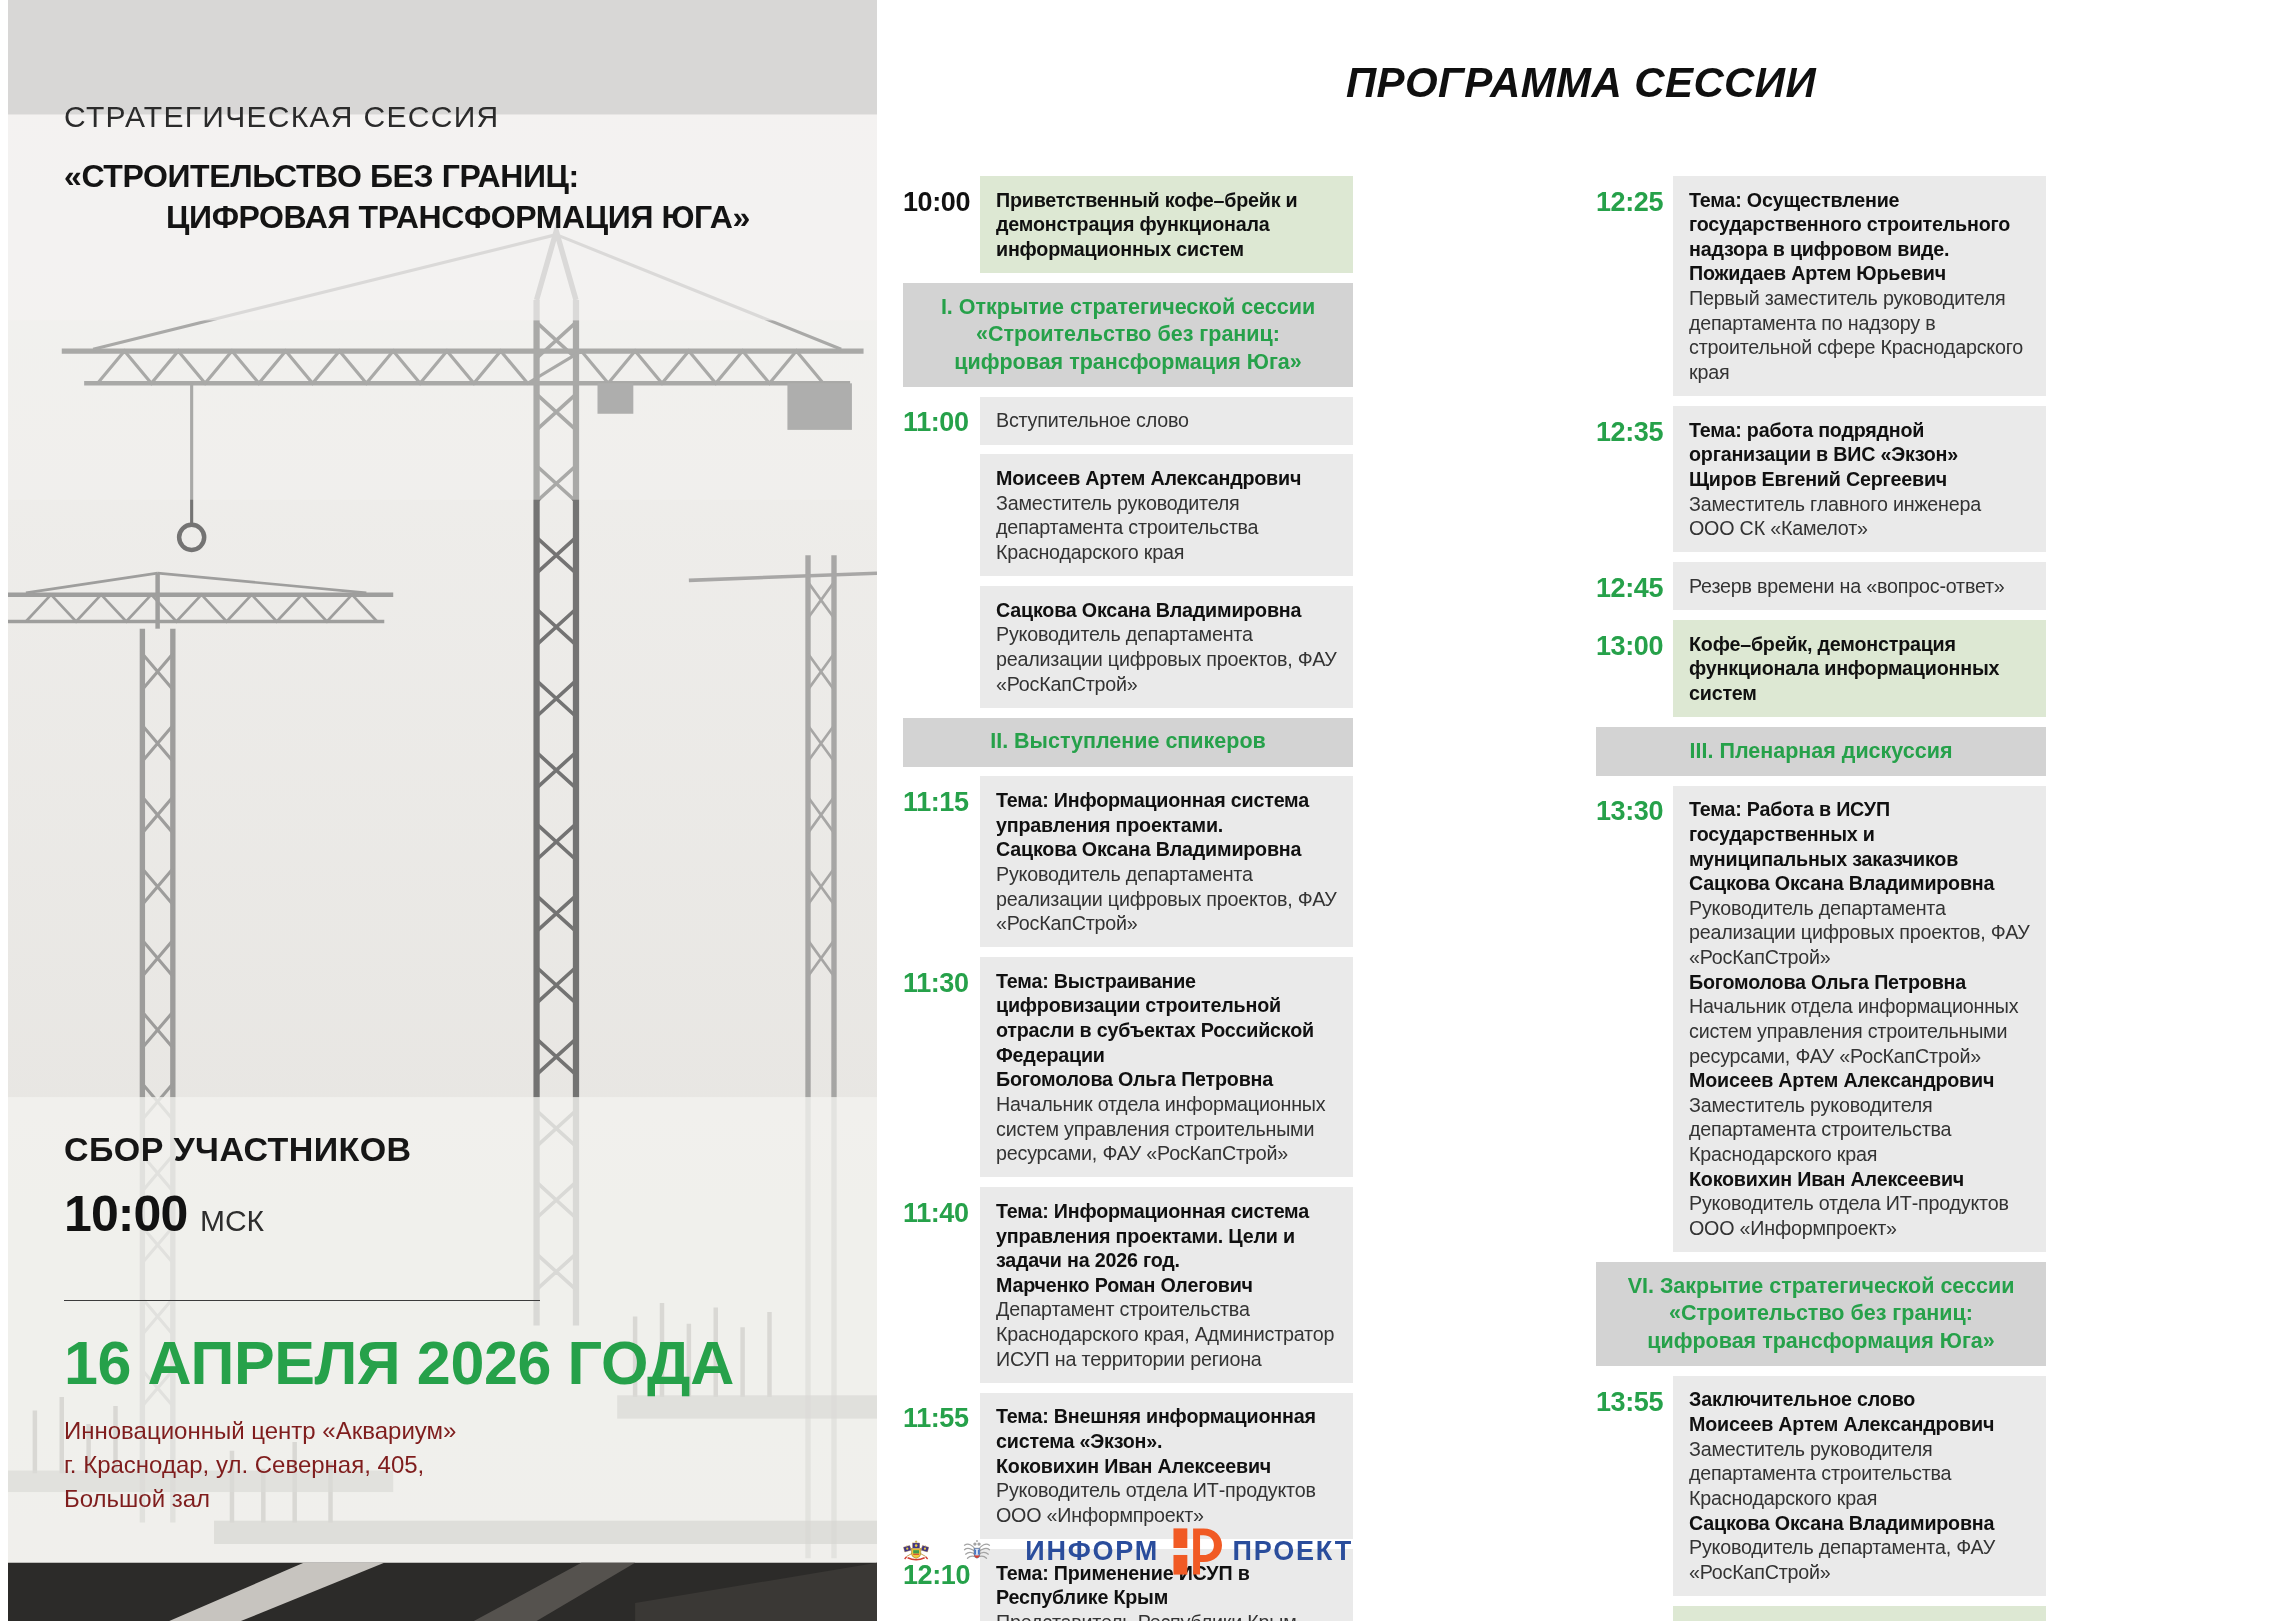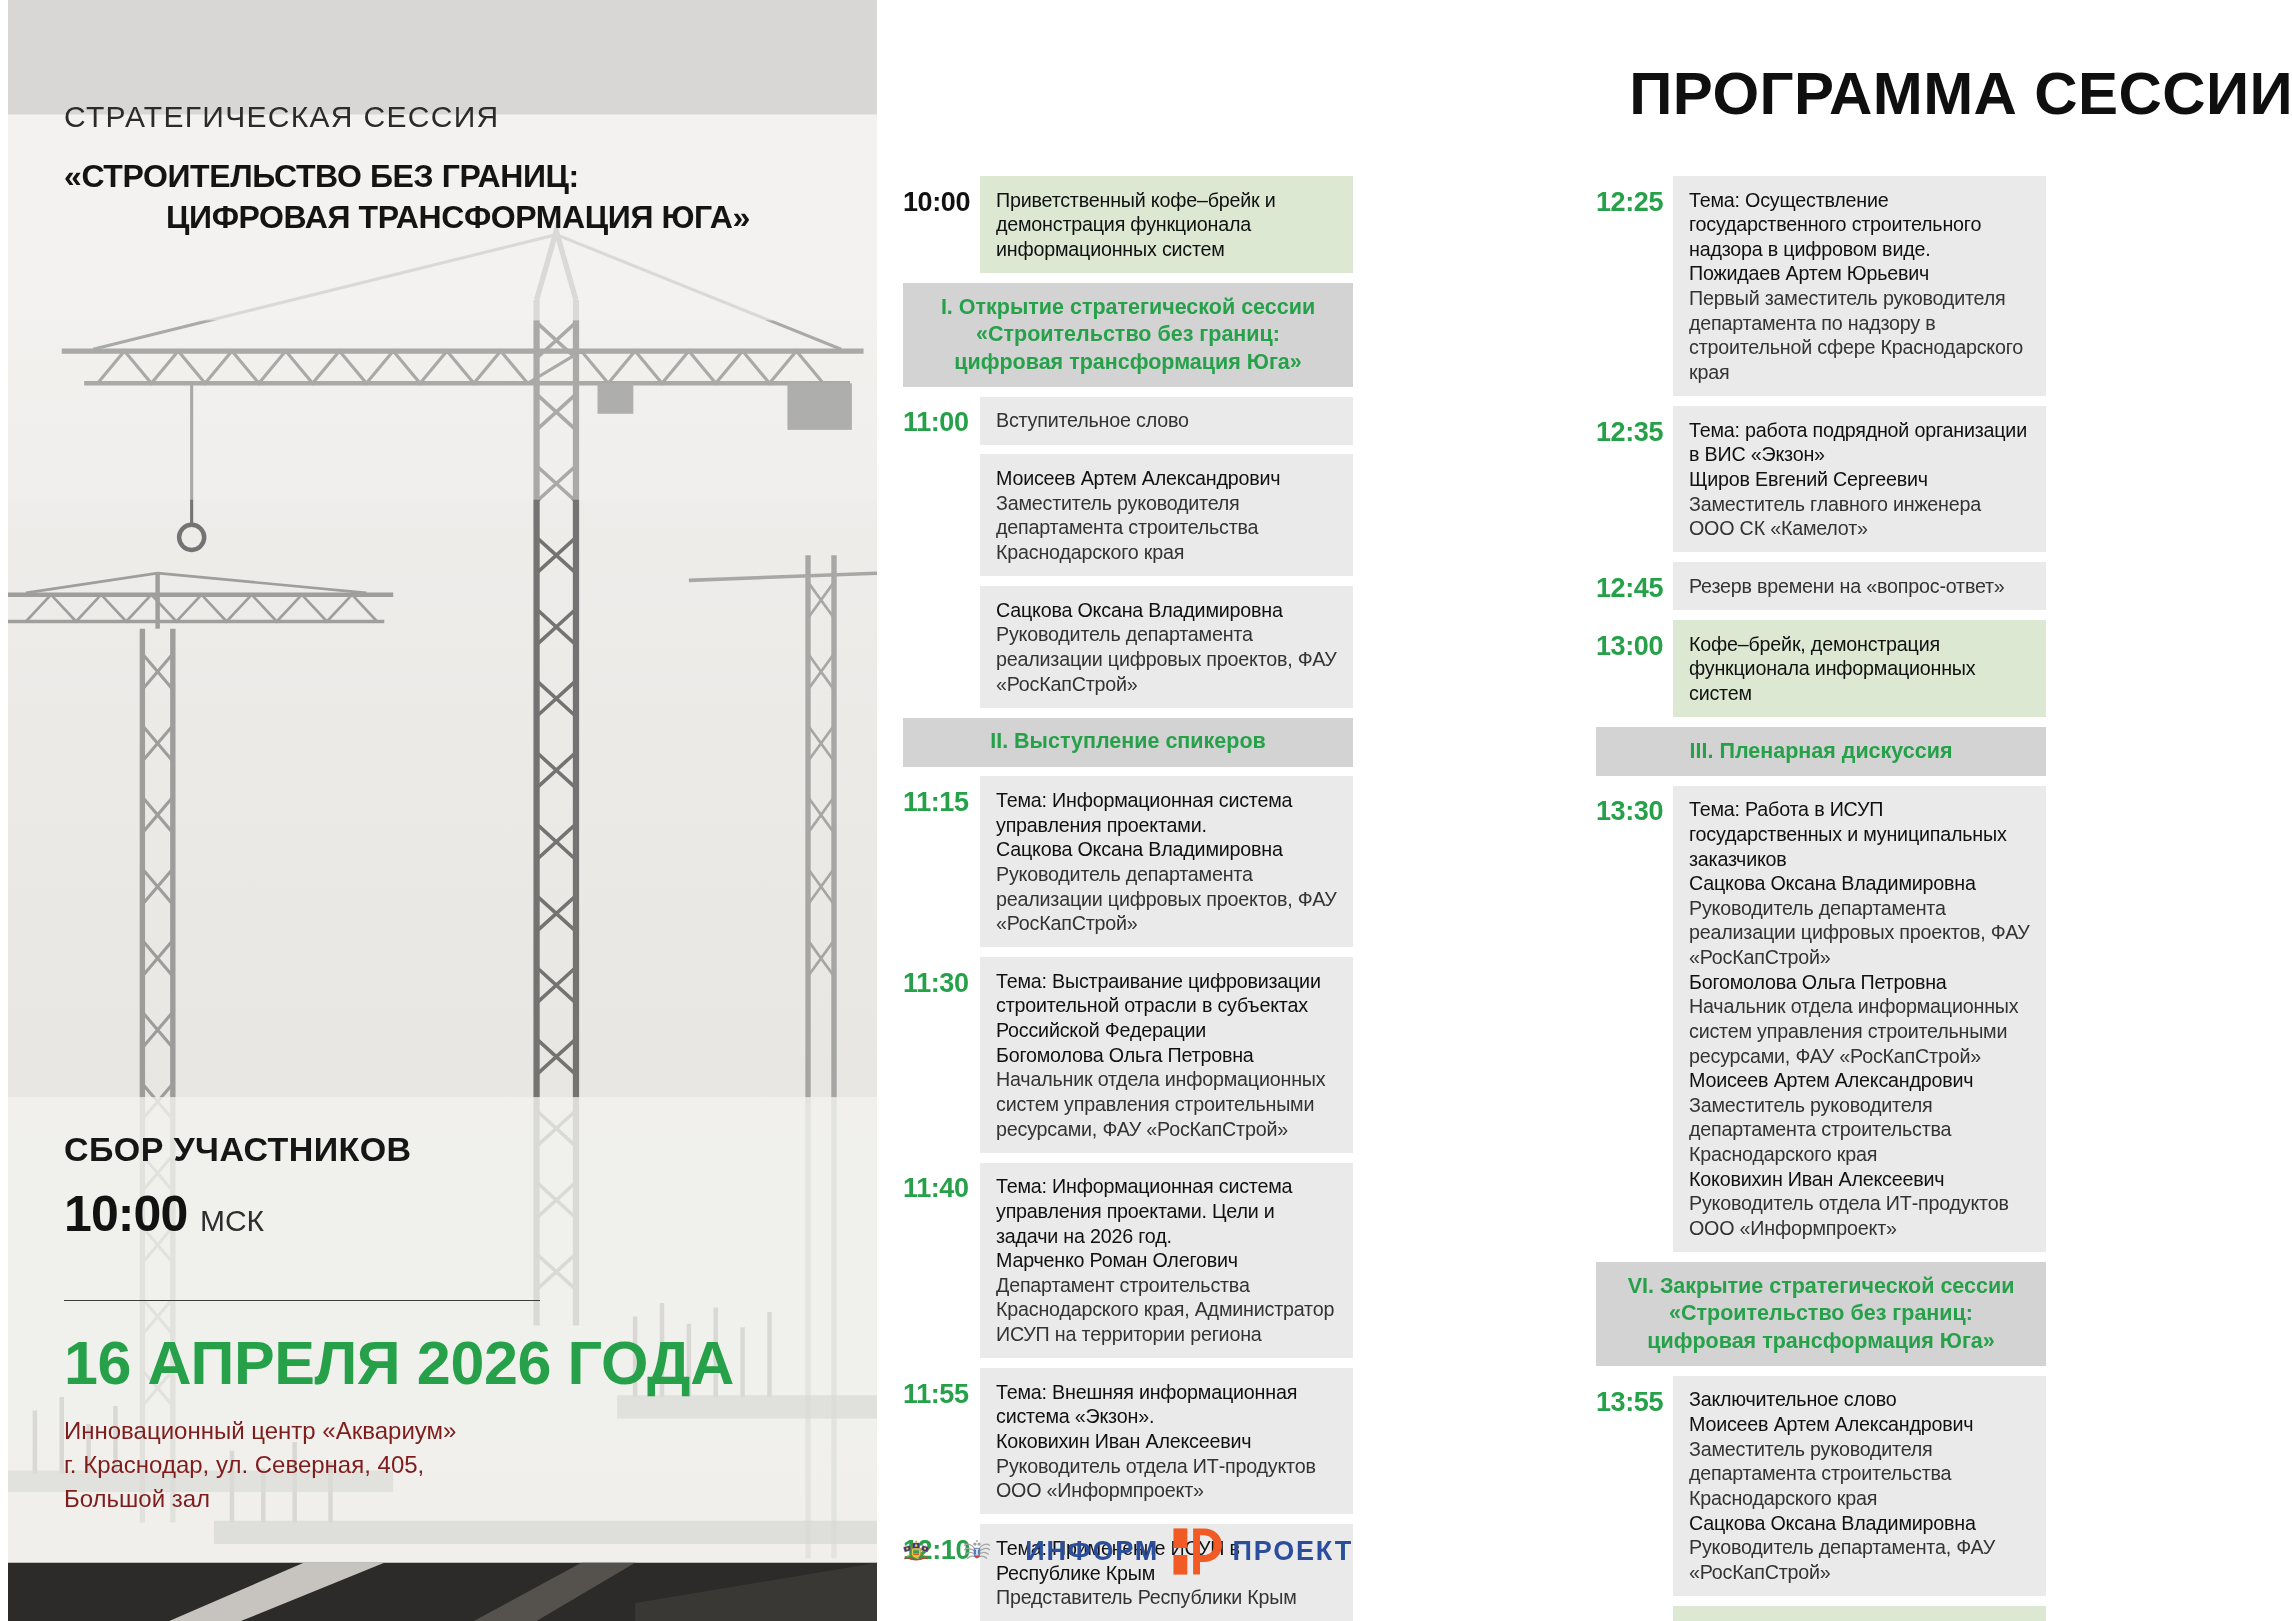--- a/index.html
+++ b/index.html
@@ -16,35 +16,35 @@
   .left-bottom{position:absolute;left:56px;top:1130px;width:770px;}
   .gather-label{font-size:34px;font-weight:700;letter-spacing:0.4px;color:#161616;}
   .gather-time-row{margin-top:16px;display:flex;align-items:baseline;}
   .gather-time{font-size:50px;font-weight:800;letter-spacing:-0.9px;color:#121212;}
   .gather-tz{font-size:30px;font-weight:300;margin-left:12.5px;color:#2d2d2d;}
   .divider{margin-top:57px;width:476px;border-top:1.8px solid #3c3c3c;}
   .date{margin-top:27px;font-size:61px;font-weight:800;letter-spacing:-0.4px;}
   .venue{margin-top:16px;font-size:24px;font-weight:300;line-height:1.42;color:#7f1d1d;}
   .venue span{display:block;}
   
-  .program-title{position:absolute;left:869px;right:0;top:59px;text-align:right;
-    font-size:60px;font-weight:800;letter-spacing:0.4px;color:#0f0f0f;}
+  .program-title{position:absolute;left:869px;right:0;top:59px;text-align:center;
+    font-size:42px;font-weight:800;letter-spacing:0.4px;color:#0f0f0f;font-style:italic;}
   .column{position:absolute;top:176px;width:450px;display:flex;flex-direction:column;gap:9.9px;}
   #col-0{left:903px;}
   #col-1{left:1596px;}
   .row{display:flex;align-items:flex-start;}
   .time{flex:0 0 77px;width:77px;padding-top:10.7px;font-size:27px;font-weight:800;letter-spacing:-0.4px;}
   .time.green{color:var(--green);}
   .time.dark{color:#111;}
   .box{flex:1;padding:11.6px 16px;}
   .box.gray{background:#eaeaea;}
   .box.green{background:#dde8d3;}
   .box.center{text-align:center;}
   .box p{margin:0;font-size:19.7px;line-height:1.25;letter-spacing:-0.2px;}
-  .box p.b{font-weight:400;color:#101010;}
+  .box p.b{font-weight:700;color:#101010;}
   .box p.r{font-weight:400;color:#333;}
   .section-header{background:#d3d3d3;color:var(--green);font-size:21.5px;font-weight:700;
     line-height:1.28;text-align:center;padding:10.7px 27px;}
   
   .logos{position:absolute;left:903px;top:1508px;width:450px;display:flex;align-items:center;justify-content:center;gap:34px;}
   .logo-word{font-size:27px;font-weight:800;letter-spacing:1.8px;color:#2a4d9c;}
   .informproekt{display:flex;align-items:center;gap:10.7px;}
 </style>
 </head>
 <body>

